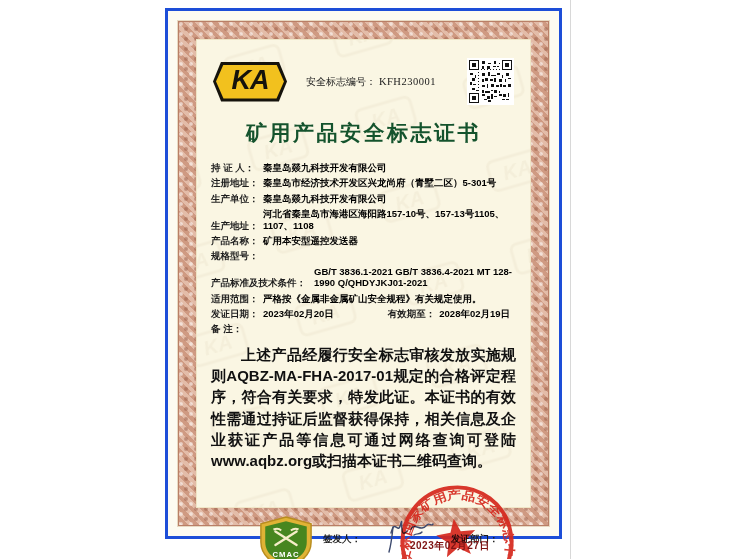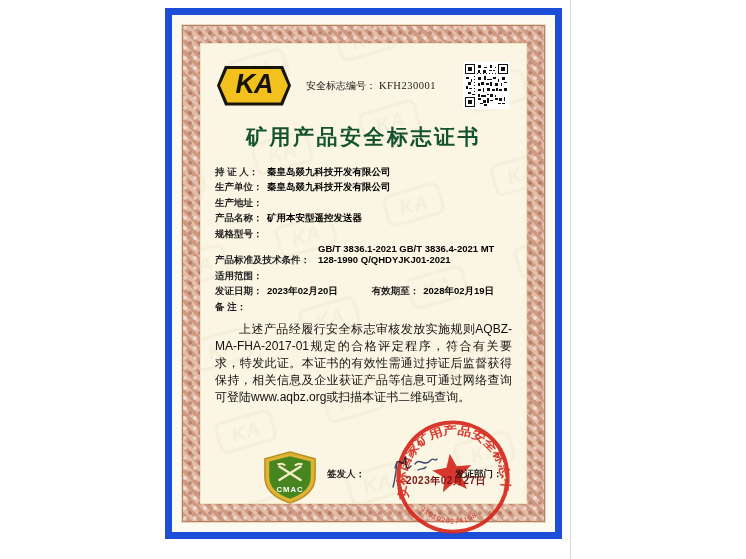--- a/index.html
+++ b/index.html
@@ -2,21 +2,21 @@
 <html><head>
 <meta charset="utf-8">
 <style>
   * { margin:0; padding:0; box-sizing:border-box; }
   html,body { width:746px; height:559px; background:#ffffff; overflow:hidden;
               font-family:"Liberation Sans","DejaVu Sans",sans-serif; }
   .page { position:relative; width:746px; height:559px; background:#fff; }
   .edge-line { position:absolute; left:570px; top:0; width:1px; height:559px; background:#d8d8d8; }
 
   .cert { position:absolute; left:165px; top:8px; width:397px; height:531px;
-          background:#fdfbf1; border:7px solid #1d4ed8; padding:10px; }
+          background:#fdfbf1; border:3px solid #1d4ed8; padding:10px; }
   .frame { width:100%; height:100%; padding:18px;
     background-color:#d4a28c;
     background-image:
       radial-gradient(circle at 3px 3px, rgba(255,255,255,.55) 1.3px, rgba(255,255,255,0) 2.4px),
       radial-gradient(circle at 8px 8px, rgba(143,82,62,.45) 1.3px, rgba(143,82,62,0) 2.6px),
       repeating-linear-gradient(45deg, #e3bca8 0 4px, #cf9a82 4px 8px);
     background-size:10px 10px,10px 10px,auto;
     box-shadow: inset 0 0 0 1px #b97f67, 0 0 0 1px #e8d9c2; }
   .inner { position:relative; width:100%; height:100%; background:#faf6e3;
            border:1px solid #efe5c6; padding:2px 14px; overflow:visible; }
@@ -42,24 +42,24 @@
   .title { text-align:center; font-size:21px; font-weight:900; color:#14532d;
            letter-spacing:2.5px; margin-top:14px; font-family:"DejaVu Sans",sans-serif; }
 
   
   .fields { margin-top:15px; }
   .row { display:flex; align-items:flex-end; margin-bottom:4px; font-size:9.5px; line-height:1.2; }
   .lbl { font-weight:700; color:#1d1d1d; white-space:nowrap; flex:0 0 auto; min-width:52px; }
   .lbl.auto { min-width:0; margin-right:8px; }
   .val { font-weight:700; color:#000; flex:1 1 auto; }
   .val.std { max-width:232px; }
-  .lbl.second { margin-left:34px; min-width:0; margin-right:4px; }
-
-  
-  .notice { margin-top:9px; font-size:12px; font-weight:400; color:#111;
+  .lbl.second { margin-left:54px; min-width:0; margin-right:4px; }
+
+  
+  .notice { margin-top:9px; font-size:15px; font-weight:700; color:#111;
             line-height:1.42; text-align:justify; text-indent:2em; }
 
   
   .footer { position:relative; height:130px; margin-top:4px; }
   .cmac { position:absolute; left:44px; top:40px; width:62px; height:56px; }
   .sig-label { position:absolute; left:112px; top:58px; font-size:9.5px; font-weight:700; color:#1d1d1d; }
   .signature { position:absolute; left:170px; top:36px; width:56px; height:44px; }
   .dept-label { position:absolute; left:240px; top:58px; font-size:9.5px; font-weight:700; color:#1d1d1d; }
   .stamp-wrap { position:absolute; right:0px; top:8px; width:118px; height:118px; }
   .stamp-wrap svg.seal { width:118px; height:118px; transform:rotate(-8deg); opacity:.93;
@@ -127,39 +127,45 @@
           </div>
 
           <div class="title">矿用产品安全标志证书</div>
 
           <div class="fields">
             <div class="row">
               <span class="lbl">持 证 人：</span>
               <span class="val">秦皇岛燚九科技开发有限公司</span>
             </div>
             <div class="row">
+              <span class="lbl">注册地址：</span>
+              <span class="val">秦皇岛市经济技术开发区兴龙尚府（青墅二区）5-301号</span>
+            </div>
+            <div class="row">
               <span class="lbl">生产单位：</span>
               <span class="val">秦皇岛燚九科技开发有限公司</span>
             </div>
             <div class="row">
               <span class="lbl">生产地址：</span>
+              <span class="val">河北省秦皇岛市海港区海阳路157-10号、157-13号1105、1107、1108</span>
             </div>
             <div class="row">
               <span class="lbl">产品名称：</span>
               <span class="val">矿用本安型遥控发送器</span>
             </div>
             <div class="row">
               <span class="lbl">规格型号：</span>
             </div>
             <div class="row">
               <span class="lbl auto">产品标准及技术条件：</span>
               <span class="val std">GB/T 3836.1-2021 GB/T 3836.4-2021 MT 128-1990 Q/QHDYJKJ01-2021</span>
             </div>
             <div class="row">
               <span class="lbl">适用范围：</span>
+              <span class="val">严格按《金属非金属矿山安全规程》有关规定使用。</span>
             </div>
             <div class="row">
               <span class="lbl">发证日期：</span>
               <span class="val" style="flex:0 0 auto;">2023年02月20日</span>
               <span class="lbl second">有效期至：</span>
               <span class="val">2028年02月19日</span>
             </div>
             <div class="row">
               <span class="lbl">备    注：</span>
             </div>

